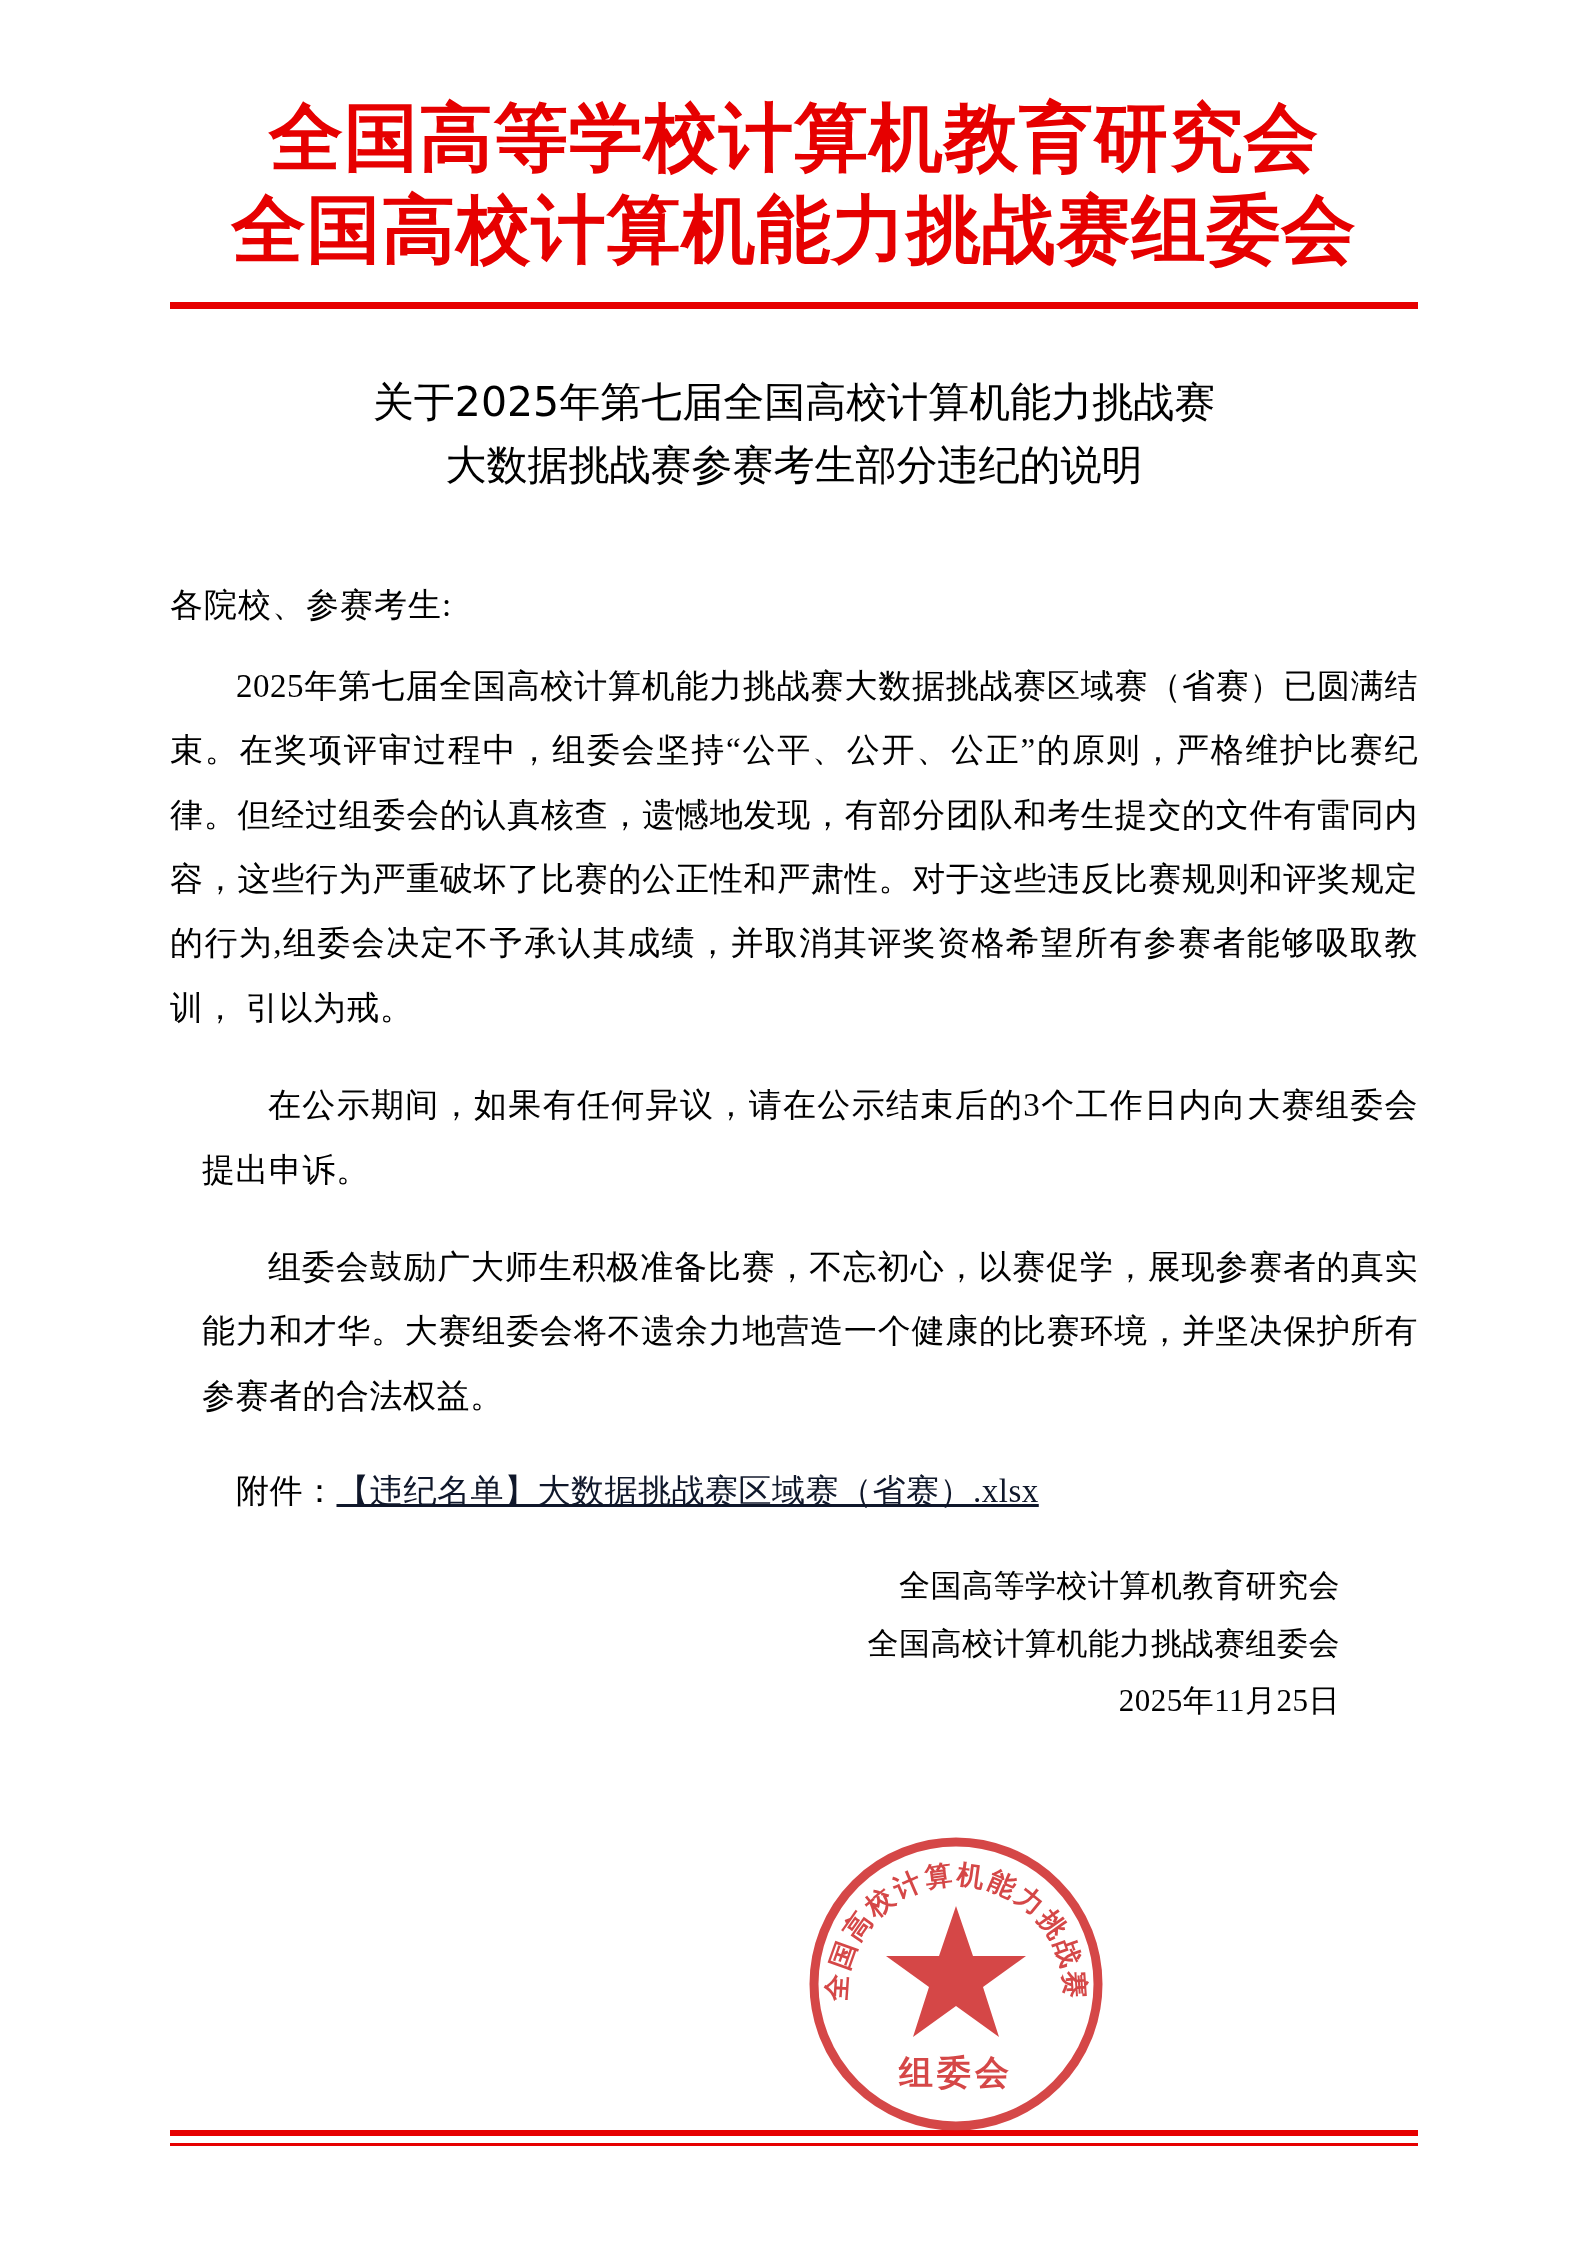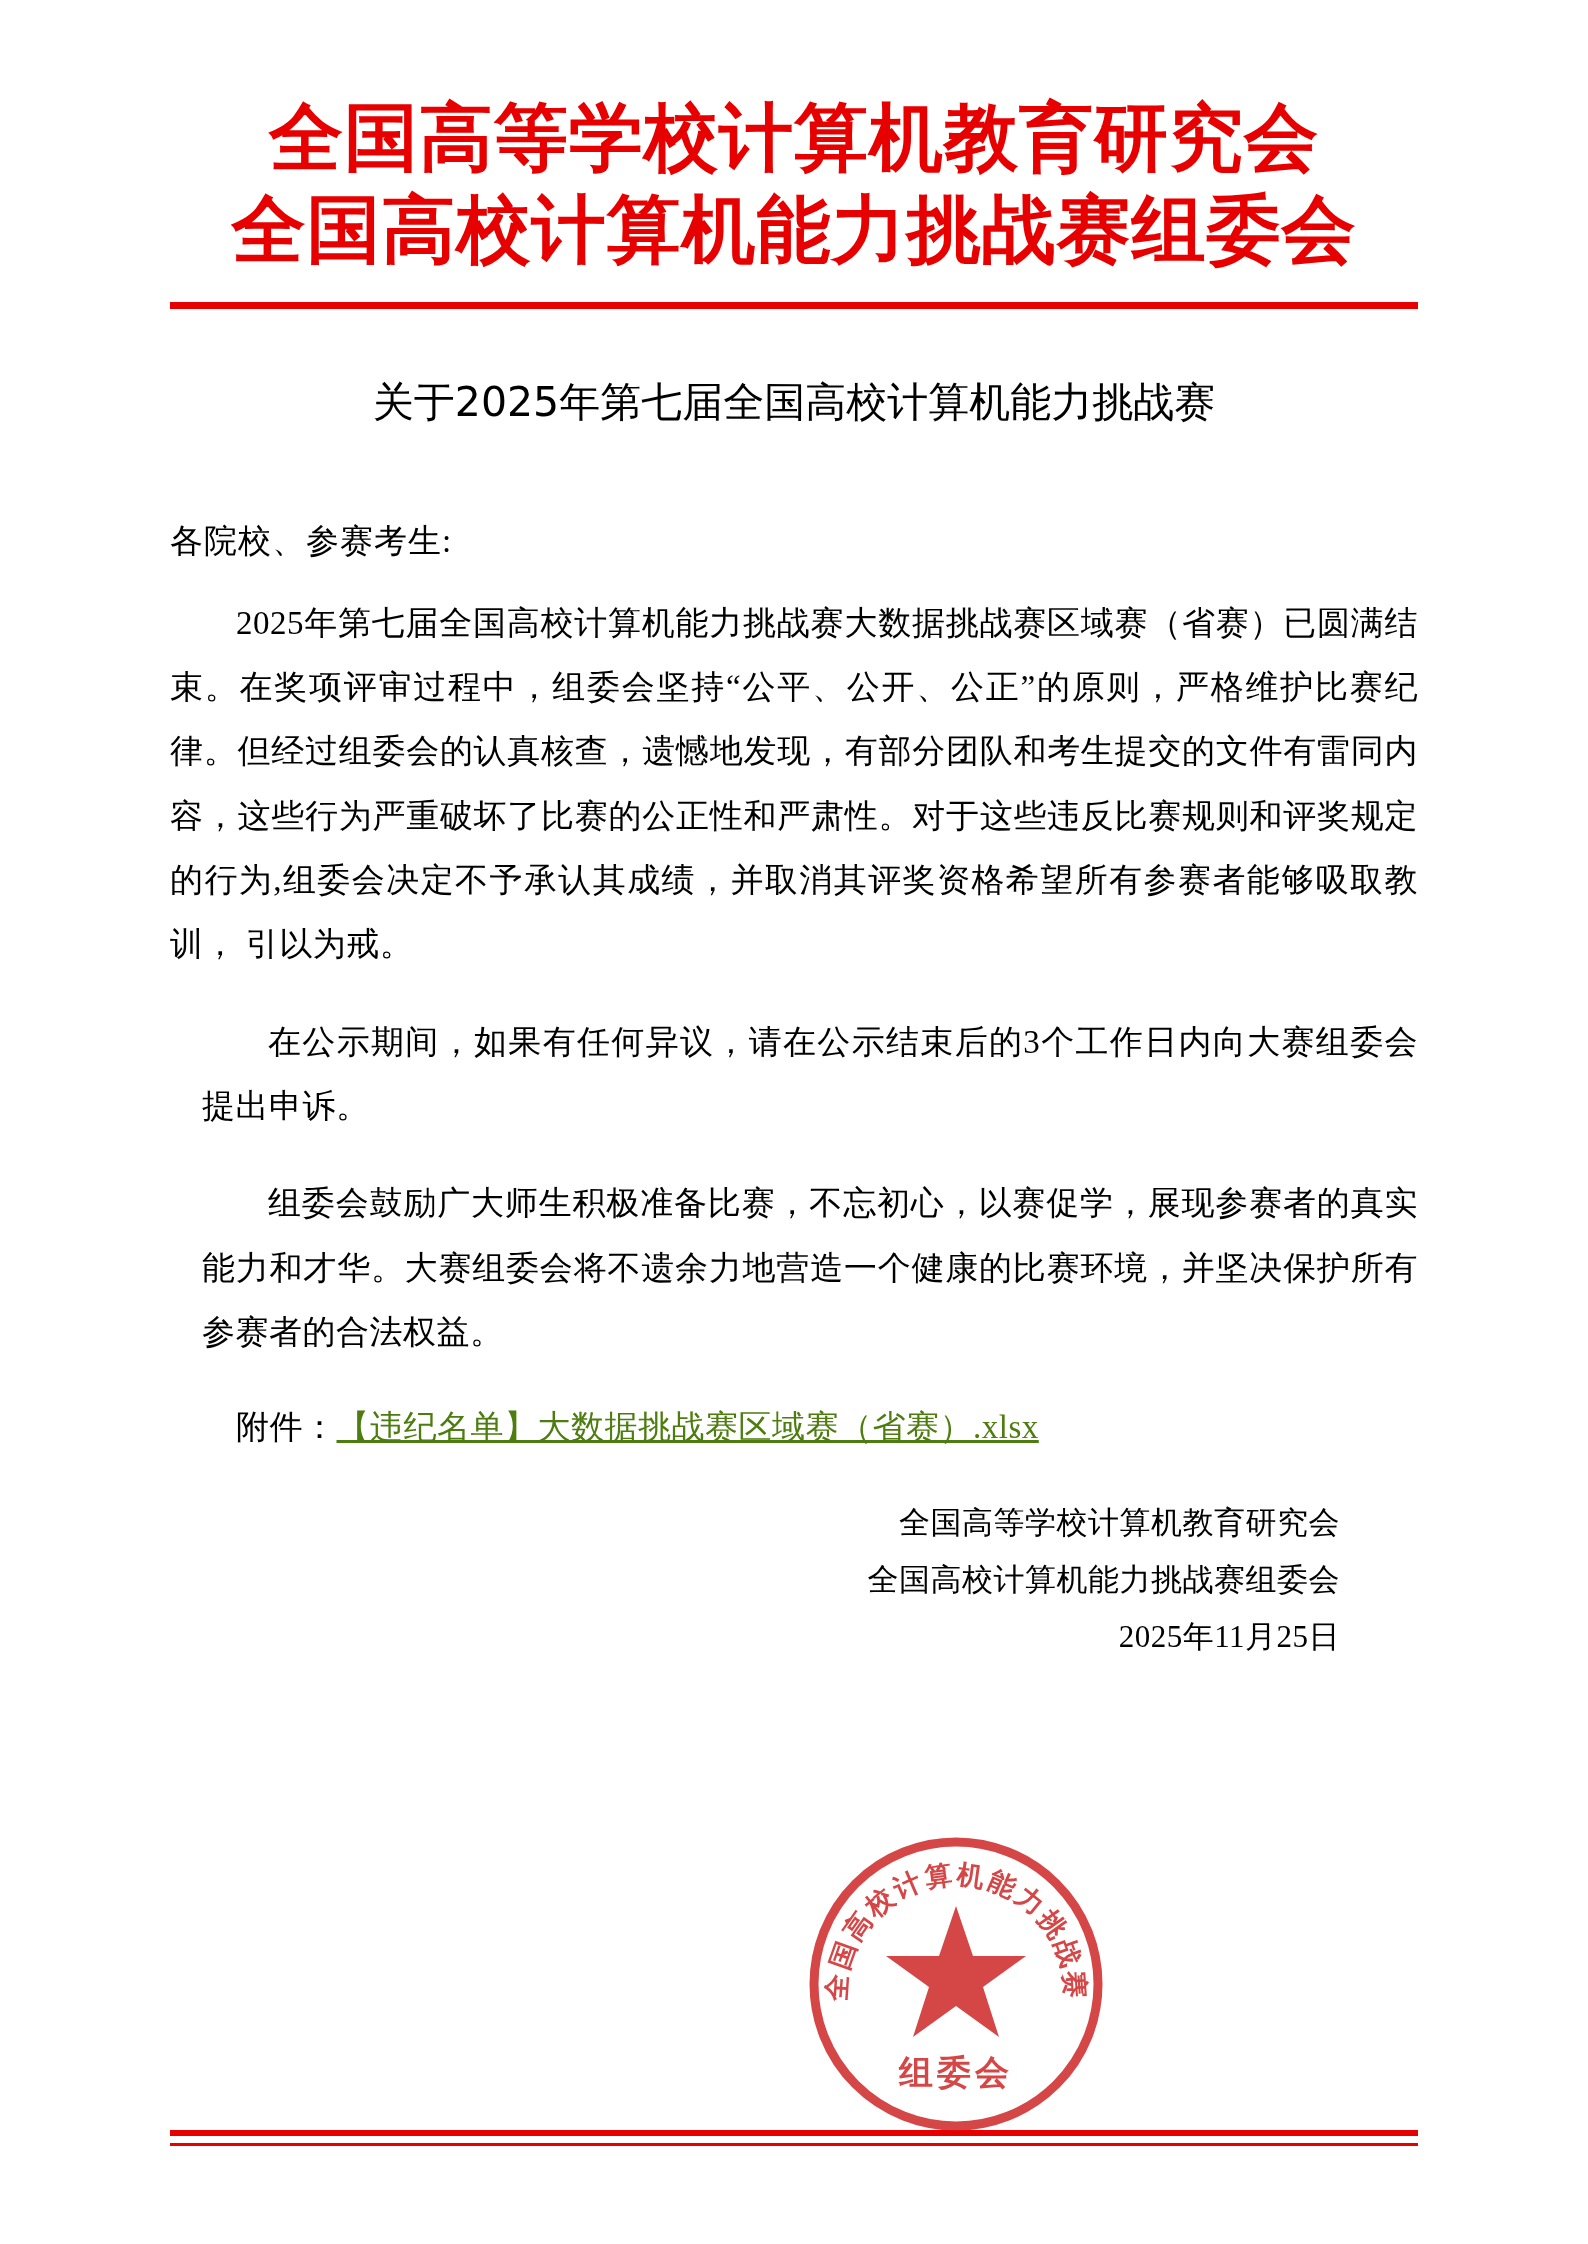--- a/index.html
+++ b/index.html
@@ -80,21 +80,21 @@
   }
 
   .attachment-line {
     margin-top: 34px;
     font-size: 33px;
     line-height: 1.8;
     text-indent: 2em;
     letter-spacing: 0.5px;
   }
   .attachment-link {
-    color: #4d7c0f;
+    color: #0f172a;
     text-decoration: underline;
     cursor: pointer;
   }
 
   
   .signature {
     margin-top: 36px;
     text-align: right;
     padding-right: 78px;
     font-size: 31px;
@@ -140,20 +140,21 @@
 <div class="page">
 
   <div class="letterhead">
     <div class="letterhead-line">全国高等学校计算机教育研究会</div>
     <div class="letterhead-line">全国高校计算机能力挑战赛组委会</div>
     <div class="letterhead-rule"></div>
   </div>
 
   <div class="doc-title">
     <span class="tl">关于2025年第七届全国高校计算机能力挑战赛</span>
+    <span class="tl">大数据挑战赛参赛考生部分违纪的说明</span>
   </div>
 
   <div class="salutation">各院校、参赛考生:</div>
 
   <p class="para">2025年第七届全国高校计算机能力挑战赛大数据挑战赛区域赛（省赛）已圆满结束。在奖项评审过程中，组委会坚持“公平、公开、公正”的原则，严格维护比赛纪律。但经过组委会的认真核查，遗憾地发现，有部分团队和考生提交的文件有雷同内容，这些行为严重破坏了比赛的公正性和严肃性。对于这些违反比赛规则和评奖规定的行为,组委会决定不予承认其成绩，并取消其评奖资格希望所有参赛者能够吸取教训， 引以为戒。</p>
   <p class="para tight">在公示期间，如果有任何异议，请在公示结束后的3个工作日内向大赛组委会提出申诉。</p>
   <p class="para tight">组委会鼓励广大师生积极准备比赛，不忘初心，以赛促学，展现参赛者的真实能力和才华。大赛组委会将不遗余力地营造一个健康的比赛环境，并坚决保护所有参赛者的合法权益。</p>
 
   <div class="attachment-line">
     <span>附件：</span><span class="attachment-link">【违纪名单】大数据挑战赛区域赛（省赛）.xlsx</span>

